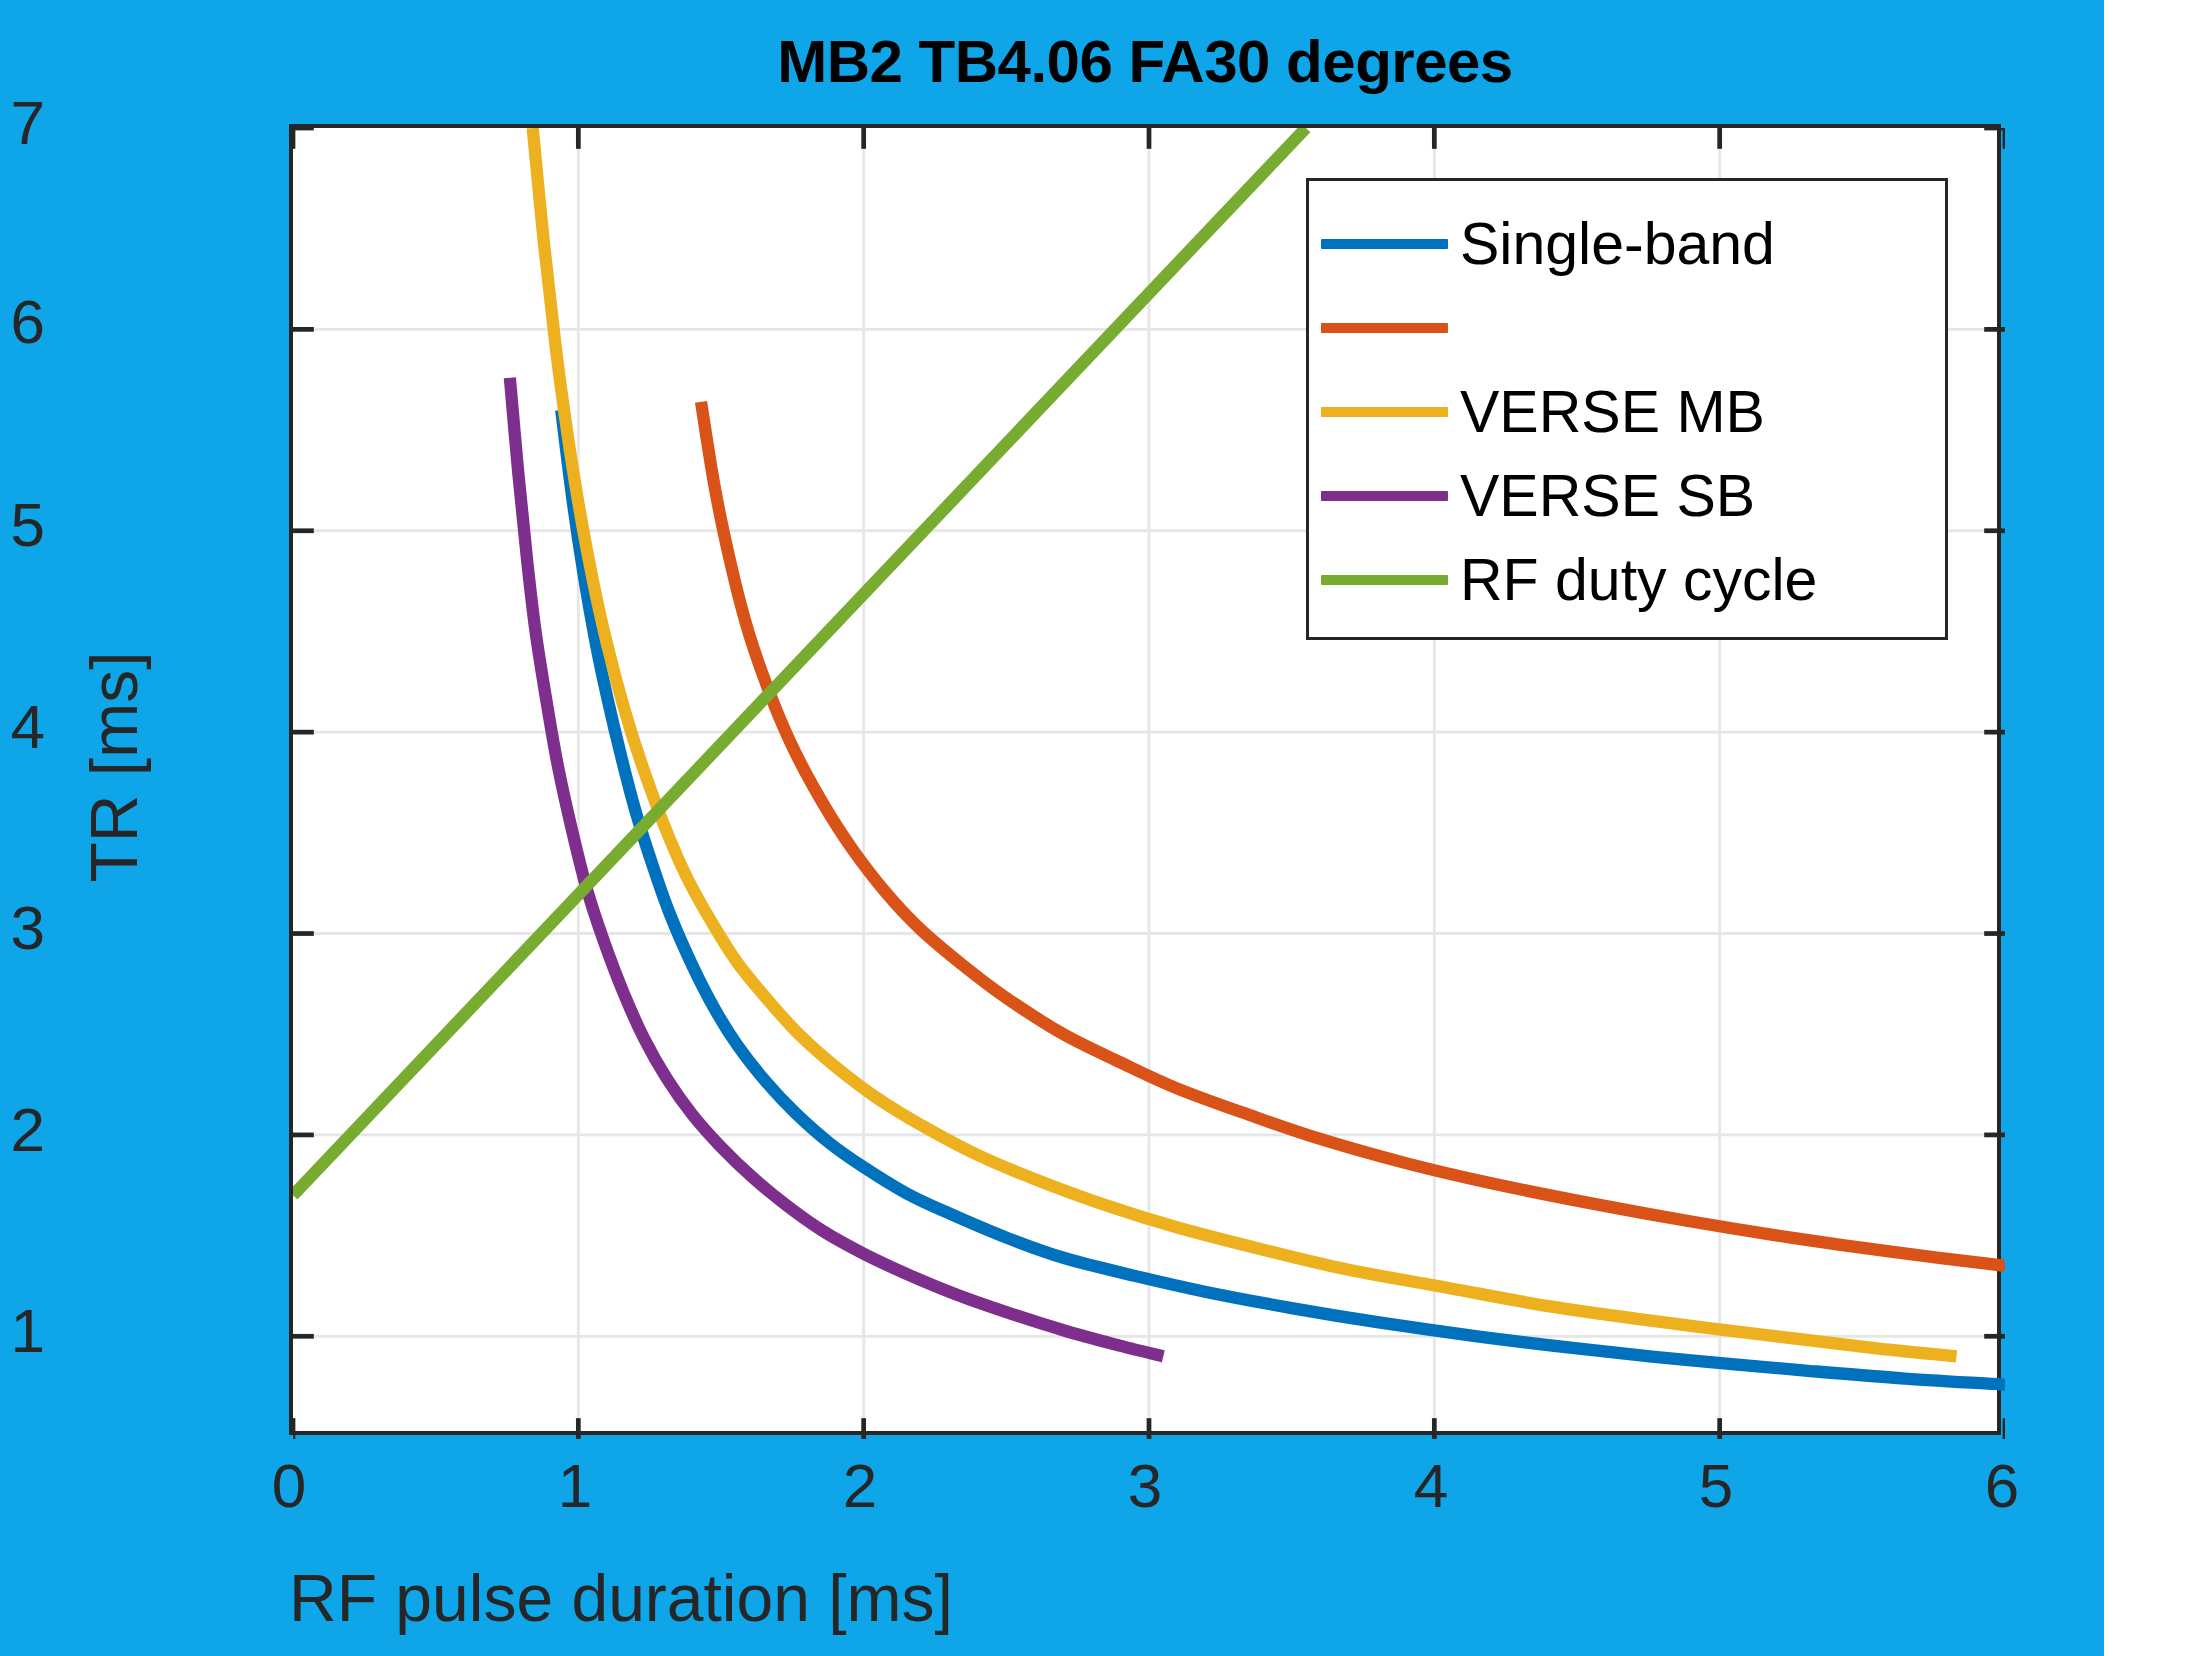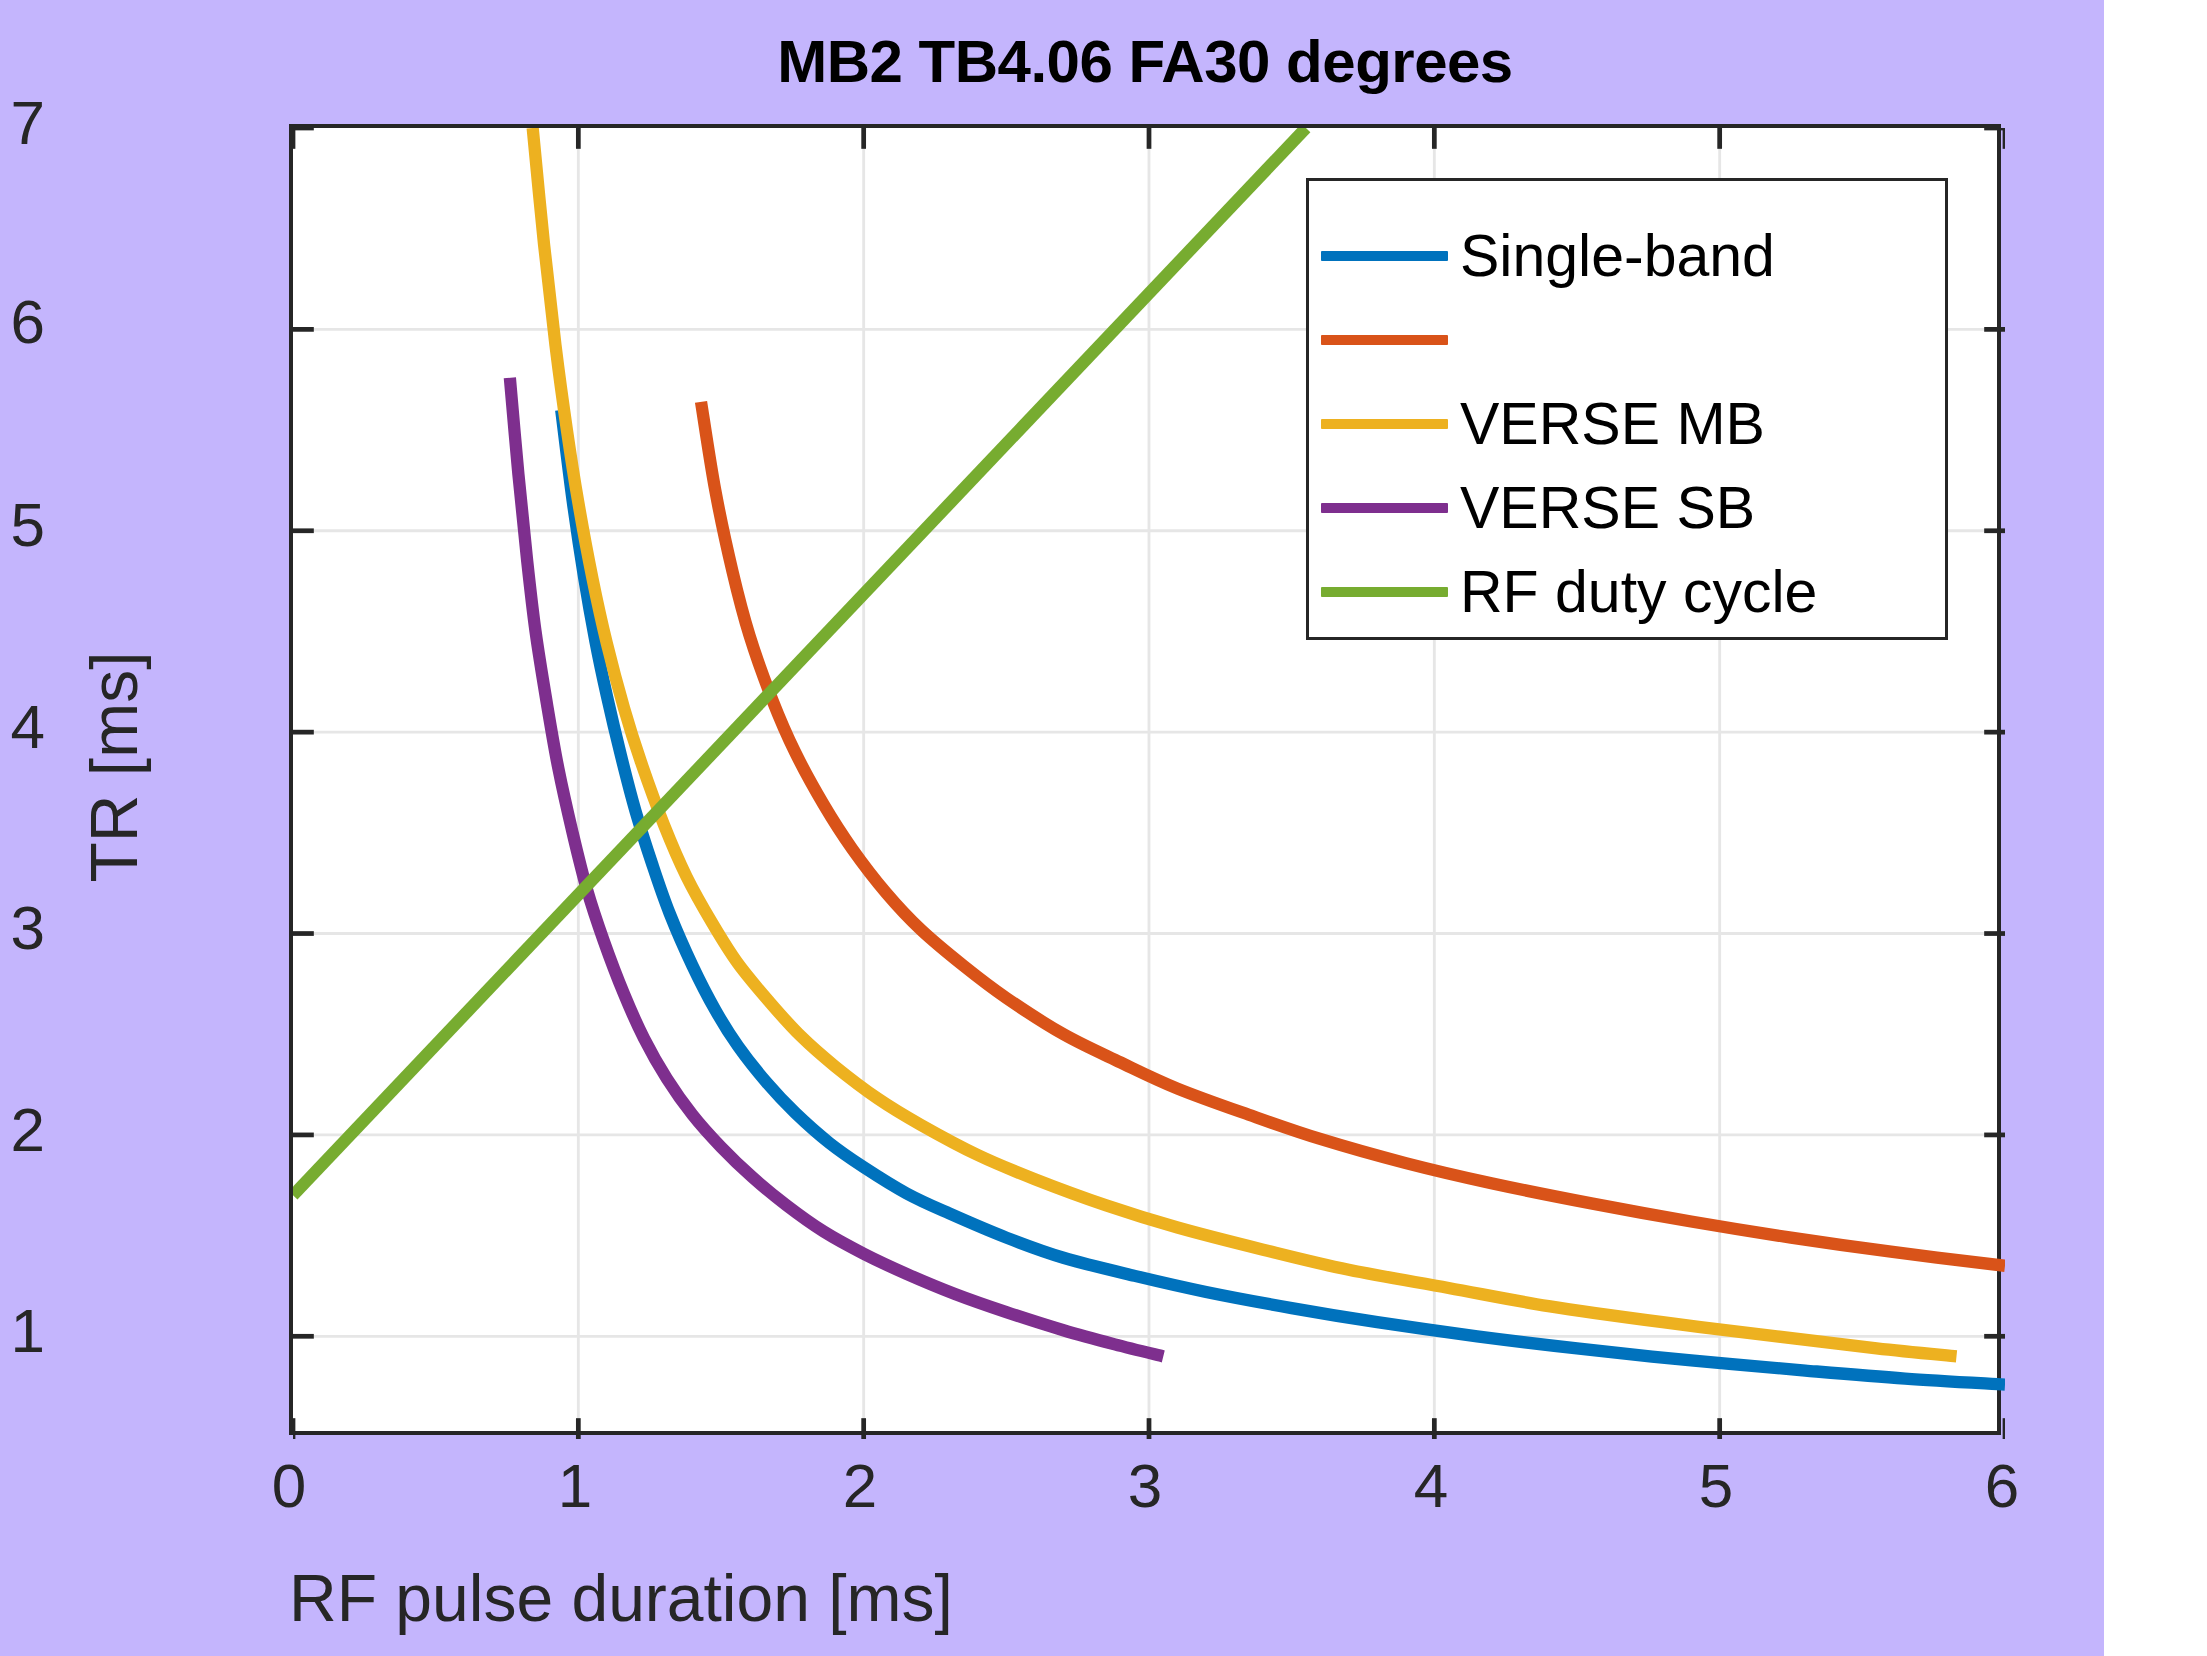--- a/index.html
+++ b/index.html
@@ -10,21 +10,21 @@
   body {
     width: 2208px;
     height: 1656px;
     font-family: "Liberation Sans", sans-serif;
     overflow: hidden;
   }
   #figure {
     position: relative;
     width: 2104px;
     height: 1656px;
-    background: #c4b5fd;
+    background: #0ea5e9;
   }
   
   #chart-title {
     position: absolute;
     left: 289px;
     top: 26.5px;
     width: 1712px;
     text-align: center;
     font-size: 60px;
     font-weight: bold;
@@ -97,21 +97,21 @@
   
   #legend {
     position: absolute;
     left: 1306px;
     top: 178px;
     width: 642px;
     height: 462px;
     background: #ffffff;
     border: 3.8px solid #262626;
     box-sizing: border-box;
-    padding: 33px 0 0 0;
+    padding: 21px 0 0 0;
   }
   .legend-row {
     display: flex;
     align-items: center;
     height: 84px;
   }
   .legend-swatch-wrap {
     width: 151px;
     display: flex;
     align-items: center;

